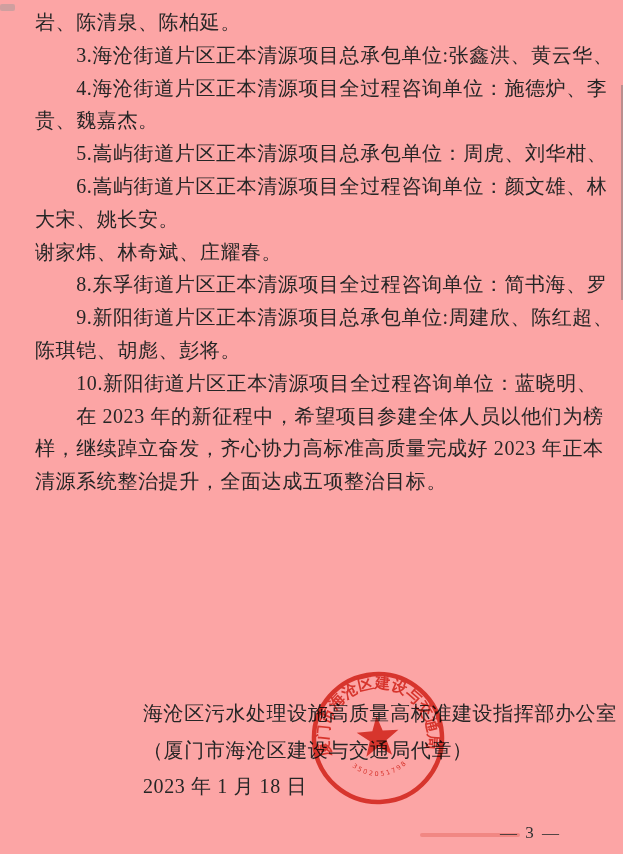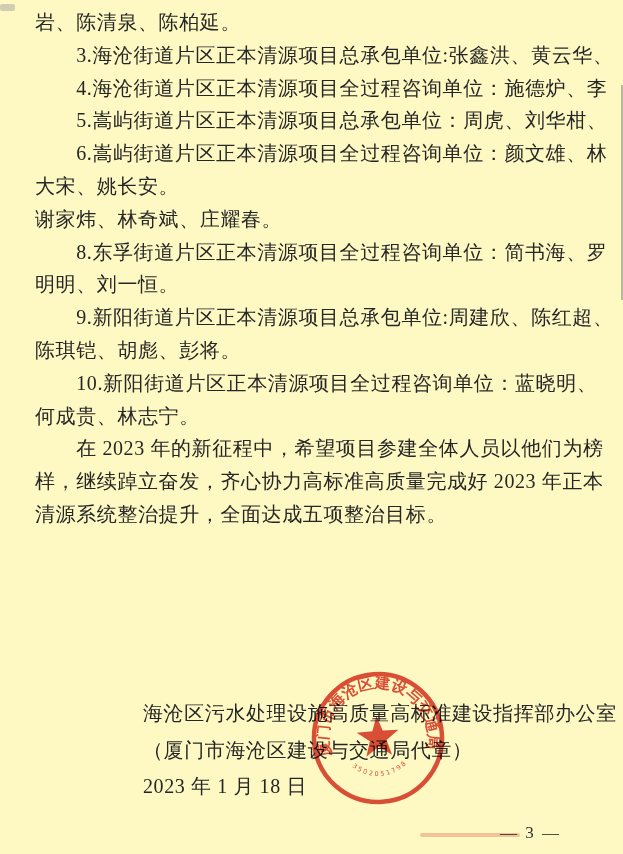--- a/index.html
+++ b/index.html
@@ -1,19 +1,19 @@
 <!DOCTYPE html>
 <html><head>
 <meta charset="utf-8">
 <style>
   html,body{margin:0;padding:0;}
   .page{
     position:relative;
     width:623px;height:854px;
-    background:#fef9c3;
+    background:#fca5a5;
     overflow:hidden;
     font-family:"Liberation Serif","DejaVu Serif",serif;
     color:#222;
   }
   
   .doc-body{
     position:absolute;
     left:35px;top:6px;width:555px;
     font-size:20px;
     letter-spacing:0.6px;
@@ -74,30 +74,29 @@
 <div class="page">
 
   <div class="artifact-corner"></div>
   <div class="artifact-edge"></div>
   <div class="artifact-ink"></div>
 
   <div class="doc-body" id="doc-body">
       <div class="line">岩、陈清泉、陈柏延。</div>
       <div class="line">　　3.海沧街道片区正本清源项目总承包单位:张鑫洪、黄云华、</div>
       <div class="line">　　4.海沧街道片区正本清源项目全过程咨询单位：施德炉、李</div>
+      <div class="line">贵、魏嘉杰。</div>
       <div class="line">　　5.嵩屿街道片区正本清源项目总承包单位：周虎、刘华柑、</div>
       <div class="line">　　6.嵩屿街道片区正本清源项目全过程咨询单位：颜文雄、林</div>
       <div class="line">大宋、姚长安。</div>
       <div class="line">谢家炜、林奇斌、庄耀春。</div>
       <div class="line">　　8.东孚街道片区正本清源项目全过程咨询单位：简书海、罗</div>
-      <div class="line">明明、刘一恒。</div>
       <div class="line">　　9.新阳街道片区正本清源项目总承包单位:周建欣、陈红超、</div>
       <div class="line">陈琪铠、胡彪、彭将。</div>
       <div class="line">　　10.新阳街道片区正本清源项目全过程咨询单位：蓝晓明、</div>
-      <div class="line">何成贵、林志宁。</div>
       <div class="line">　　在 2023 年的新征程中，希望项目参建全体人员以他们为榜</div>
       <div class="line">样，继续踔立奋发，齐心协力高标准高质量完成好 2023 年正本</div>
       <div class="line">清源系统整治提升，全面达成五项整治目标。</div>
     </div>
 
   <div class="closing">
     <div class="c-line">海沧区污水处理设施高质量高标准建设指挥部办公室</div>
     <div class="c-line">（厦门市海沧区建设与交通局代章）</div>
     <div class="c-line">2023 年 1 月 18 日</div>
   </div>

